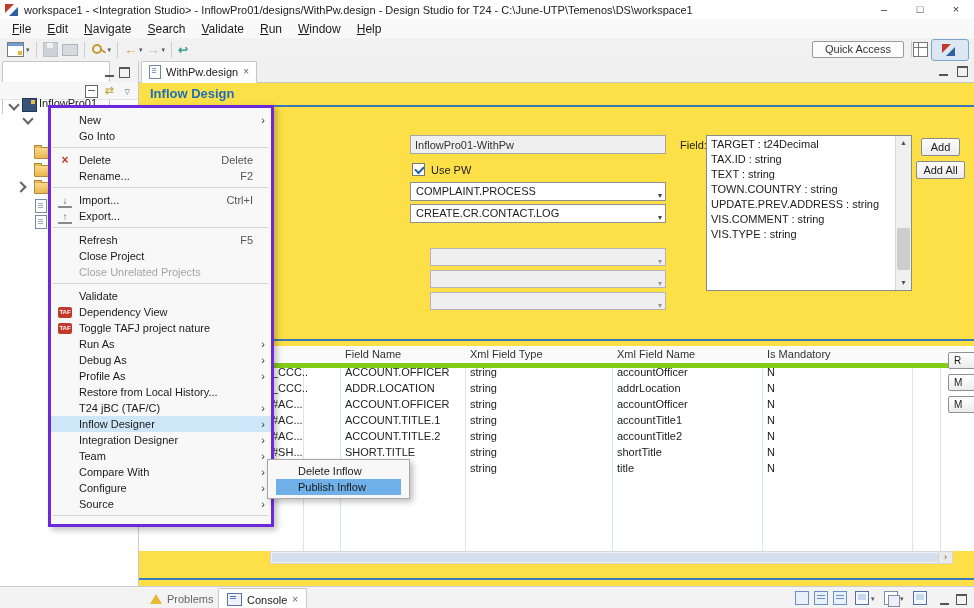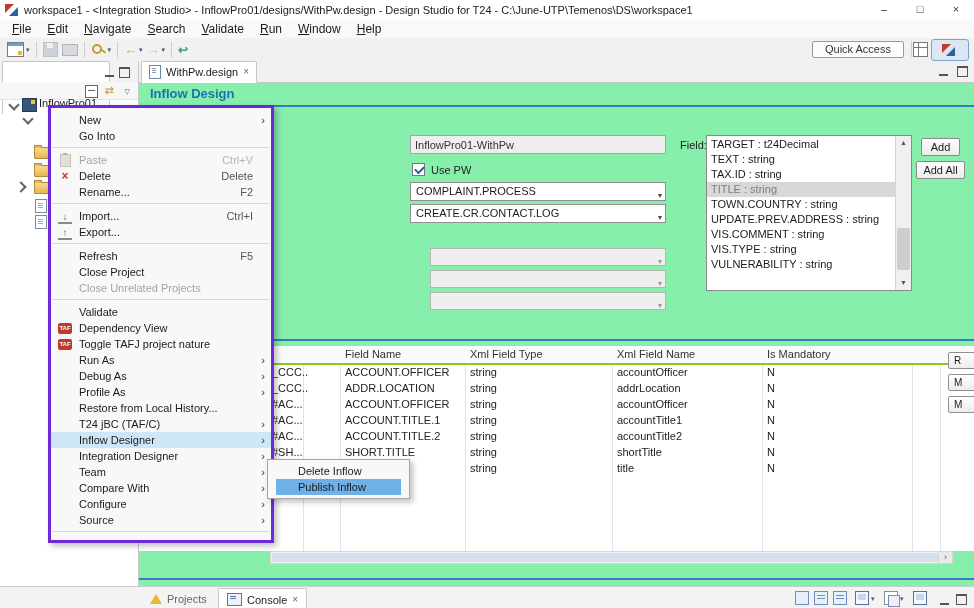--- a/index.html
+++ b/index.html
@@ -64,21 +64,21 @@
   .chev-d{width:6px;height:6px;border-right:2px solid #666;border-bottom:2px solid #666;transform:rotate(45deg)}
   .chev-r{width:6px;height:6px;border-right:2px solid #666;border-bottom:2px solid #666;transform:rotate(-45deg)}
   .proj{width:13px;height:12px;background:#39547a;border:1px solid #24385a;position:relative}
   .proj::after{content:"";position:absolute;right:1px;top:1px;width:4px;height:4px;background:#e8c34a}
   .folder{width:14px;height:10px;background:linear-gradient(#fcd98a,#eab64e);border:1px solid #b08b3e;border-radius:1px;position:relative}
   .folder::before{content:"";position:absolute;top:-3px;left:-1px;width:6px;height:2px;background:#eab64e;border:1px solid #b08b3e;border-bottom:none}
   .doc{width:10px;height:12px;background:#fff;border:1px solid #7a8ba0;position:relative}
   .doc::after{content:"";position:absolute;left:2px;top:3px;width:5px;height:1px;background:#9aaabb;box-shadow:0 2px 0 #9aaabb,0 4px 0 #9aaabb}
   .treelabel{font-size:11px}
   
-  .editor{position:absolute;left:139px;top:61px;right:0;bottom:22px;background:#86efac;overflow:hidden}
+  .editor{position:absolute;left:139px;top:61px;right:0;bottom:22px;background:#fde047;overflow:hidden}
   .etabbar{position:absolute;left:0;right:0;top:0;height:21px;background:#f0f0f0;border-bottom:1px solid #c6c6c6}
   .etab{position:absolute;left:2px;top:0;height:20px;background:#fff;border:1px solid #c6c6c6;border-bottom:1px solid #fff;
         display:flex;align-items:center;gap:5px;padding:0 7px;font-size:11px;border-radius:2px 2px 0 0}
   .edoc{width:10px;height:12px;background:#fff;border:1px solid #6c87a8;position:relative}
   .edoc::after{content:"";position:absolute;left:2px;top:2px;width:4px;height:1px;background:#8899bb;box-shadow:0 2px 0 #8899bb,0 4px 0 #8899bb}
   .etab-right{position:absolute;right:6px;top:5px;display:flex;gap:9px;align-items:center}
   .eheading{position:absolute;left:11px;top:25px;font-size:13px;font-weight:bold;color:#1f6fb5}
   .rule{position:absolute;left:0;right:0;height:2px;background:#3c79ba}
   
   .tfield{position:absolute;height:19px;border:1px solid #a6a6a6;font-family:"Liberation Sans",sans-serif;
@@ -97,21 +97,21 @@
   .fl-item{height:15px;line-height:15px;padding-left:4px;font-size:11px;white-space:nowrap;overflow:hidden}
   .fl-item.sel{background:#d8d8d8;color:#7c7c7c}
   .fl-scroll{position:absolute;right:0;top:0;bottom:0;width:15px;background:#f0f0f0;border-left:1px solid #d6d6d6}
   .fl-btn{position:absolute;left:0;right:0;height:14px;text-align:center;font-size:7px;color:#555;line-height:14px;background:#f0f0f0}
   .fl-thumb{position:absolute;left:1px;right:1px;top:92px;height:42px;background:#cdcdcd;border-radius:2px}
   .btn{position:absolute;background:linear-gradient(#fefefe,#ececec);border:1px solid #8a8a8a;border-radius:2px;
        font-size:11px;text-align:center;box-sizing:border-box}
   
   .tablearea{position:absolute;left:0;right:0;top:285px;height:205px;background:#fff}
   .vline{position:absolute;top:0;bottom:0;width:1px;background:#dbe5ef}
-  .thead{position:absolute;left:0;right:9px;top:0;height:17px;background:#fafafa;border-bottom:2px solid #84cc16;font-size:11px;color:#333}
+  .thead{position:absolute;left:0;right:9px;top:0;height:17px;background:#fafafa;border-bottom:5px solid #84cc16;font-size:11px;color:#333}
   .tc{position:absolute;white-space:nowrap;line-height:16px}
   .c0{left:133px}.c1{left:206px}.c2{left:331px}.c3{left:478px}.c4{left:628px}
   .trow{position:absolute;left:0;right:0;height:16px;font-size:11px;color:#222}
   .sbtn{position:absolute;left:809px;width:36px;height:17px;background:linear-gradient(#fff,#ececec);
         border:1px solid #909090;border-radius:2px;font-size:10px;line-height:15px;padding-left:5px;box-sizing:border-box}
   .hscroll{position:absolute;left:131px;top:490px;width:683px;height:13px;background:#f1f1f1;border:1px solid #d5d5d5;box-sizing:border-box}
   .hthumb{position:absolute;left:1px;right:14px;top:1px;bottom:1px;background:#d4e0ee}
   .harrow{position:absolute;right:0;top:0;bottom:0;width:13px;background:#eaeaea;border-left:1px solid #d5d5d5;
           font-size:9px;color:#555;text-align:center;line-height:11px}
   
@@ -285,28 +285,26 @@
   </div>
   <div class="combo gray" style="left:291px;top:231px;width:236px;height:18px">
     <span class="ccaret">▾</span>
   </div>
 
   <div class="lbl" style="left:541px;top:78px">Field:</div>
 
   <div class="flist">
     <div class="fl-items">
       <div class="fl-item">TARGET : t24Decimal</div>
+      <div class="fl-item">TAX.ID : string</div>
       <div class="fl-item">TEXT : string</div>
-      <div class="fl-item">TAX.ID : string</div>
-      <div class="fl-item sel">TITLE : string</div>
       <div class="fl-item">TOWN.COUNTRY : string</div>
       <div class="fl-item">UPDATE.PREV.ADDRESS : string</div>
       <div class="fl-item">VIS.COMMENT : string</div>
       <div class="fl-item">VIS.TYPE : string</div>
-      <div class="fl-item">VULNERABILITY : string</div>
     </div>
     <div class="fl-scroll">
       <div class="fl-btn" style="top:0">▲</div>
       <div class="fl-thumb"></div>
       <div class="fl-btn" style="bottom:0">▼</div>
     </div>
   </div>
 
   <div class="btn" style="left:782px;top:77px;width:39px;height:18px;line-height:16px">Add</div>
   <div class="btn" style="left:777px;top:100px;width:49px;height:18px;line-height:16px">Add All</div>
@@ -386,21 +384,21 @@
     <div class="hthumb"></div>
     <div class="harrow">›</div>
   </div>
 
   <div class="rule" style="top:517px"></div>
 </div>
 
 <div class="cbar">
   <div class="vtab" style="left:142px">
     <span class="warn"></span>
-    <span>Projects</span>
+    <span>Problems</span>
   </div>
   <div class="vtab active" style="left:218px">
     <span class="consic"></span>
     <span>Console</span>
     <span class="tclose">×</span>
   </div>
   <div class="cicon cic-a" style="left:795px"></div>
   <div class="cicon cic-b" style="left:814px"></div>
   <div class="cicon cic-b" style="left:833px"></div>
   <div class="cicon cic-mon" style="left:855px"></div>
@@ -414,27 +412,20 @@
 
 <div class="cm">
   <div class="cm-item">
     <span>New</span>
     <span class="cm-sub">›</span>
   </div>
   <div class="cm-item">
     <span>Go Into</span>
   </div>
   <div class="cm-sep"></div>
-  <div class="cm-item dis">
-    <span class="cm-ic">
-        <span class="ic-paste"></span>
-      </span>
-    <span>Paste</span>
-    <span class="cm-sc">Ctrl+V</span>
-  </div>
   <div class="cm-item">
     <span class="cm-ic red-x">×</span>
     <span>Delete</span>
     <span class="cm-sc">Delete</span>
   </div>
   <div class="cm-item">
     <span>Rename...</span>
     <span class="cm-sc">F2</span>
   </div>
   <div class="cm-sep"></div>

